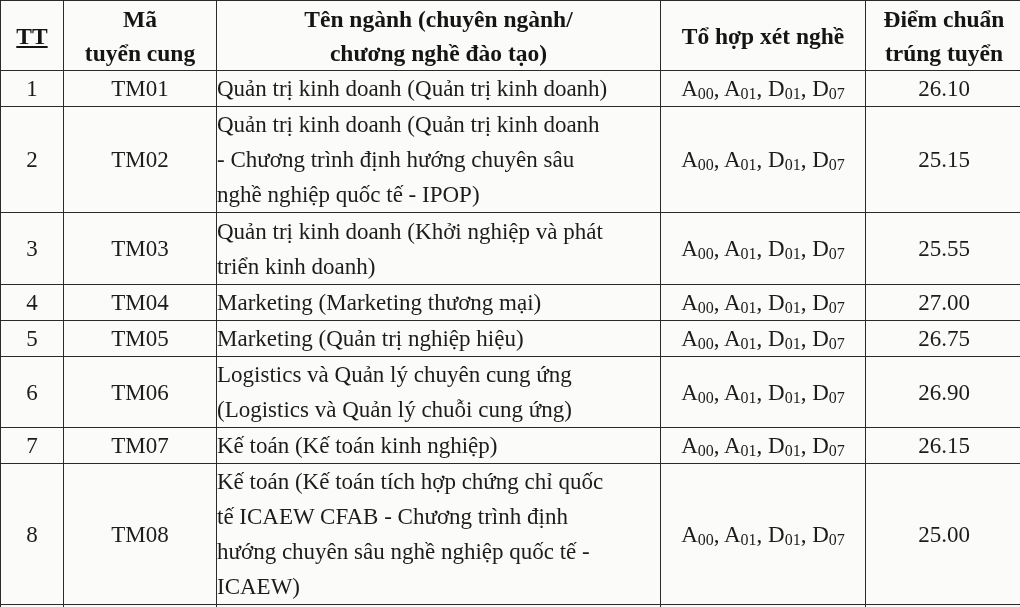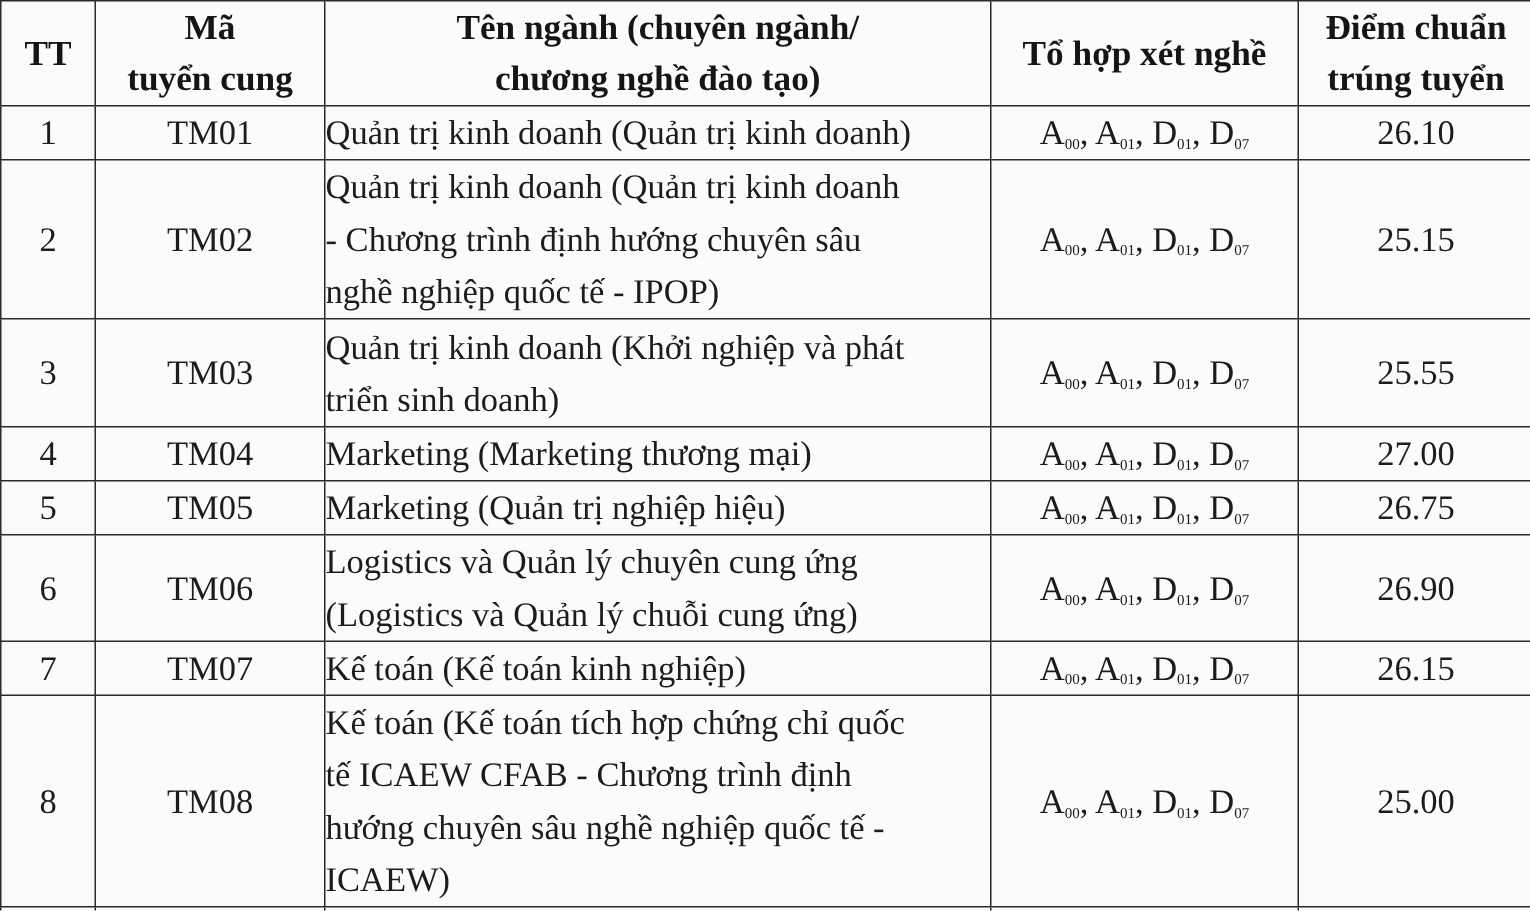--- a/index.html
+++ b/index.html
@@ -30,32 +30,32 @@
     font-size: 23px;
     line-height: 35px;
   }
   table.scores th {
     font-weight: bold;
     text-align: center;
     font-size: 23.5px;
     line-height: 34px;
     color: #151515;
   }
-  th.col-tt { border-left: 1.6px solid #2a2a2a; }
+  th.col-tt { border-left: 1.6px solid #2a2a2a; text-decoration: underline; }
   td.center { text-align: center; }
   td.name {
     text-align: left;
     padding-left: 10px;
     padding-right: 4px;
     margin-left: 43px;
   }
   .line { display: block; white-space: nowrap; font-family: Liberation Serif, serif; }
   .combo { white-space: nowrap; }
   .combo sub {
-    font-size: 10px;
+    font-size: 16px;
     vertical-align: -3px;
     line-height: 0;
   }
   tr.r-head { height: 70px; }
   tr.r1 { height: 36px; }
   tr.r2 { height: 106px; }
   tr.r3 { height: 72px; }
   tr.r4 { height: 34px; }
   tr.r5 { height: 36px; }
   tr.r6 { height: 71px; }
@@ -115,21 +115,21 @@
         <span class="line">nghề nghiệp quốc tế - IPOP)</span>
       </td>
       <td class="center"><span class="combo" aria-label="A00, A01, D01, D07">A<sub>00</sub>, A<sub>01</sub>, D<sub>01</sub>, D<sub>07</sub></span></td>
       <td class="center">25.15</td>
     </tr>
     <tr class="r3">
       <td class="center">3</td>
       <td class="center">TM03</td>
       <td class="name">
         <span class="line">Quản trị kinh doanh (Khởi nghiệp và phát</span>
-        <span class="line">triển sinh doanh)</span>
+        <span class="line">triển kinh doanh)</span>
       </td>
       <td class="center"><span class="combo" aria-label="A00, A01, D01, D07">A<sub>00</sub>, A<sub>01</sub>, D<sub>01</sub>, D<sub>07</sub></span></td>
       <td class="center">25.55</td>
     </tr>
     <tr class="r4">
       <td class="center">4</td>
       <td class="center">TM04</td>
       <td class="name">
         <span class="line">Marketing (Marketing thương mại)</span>
       </td>

